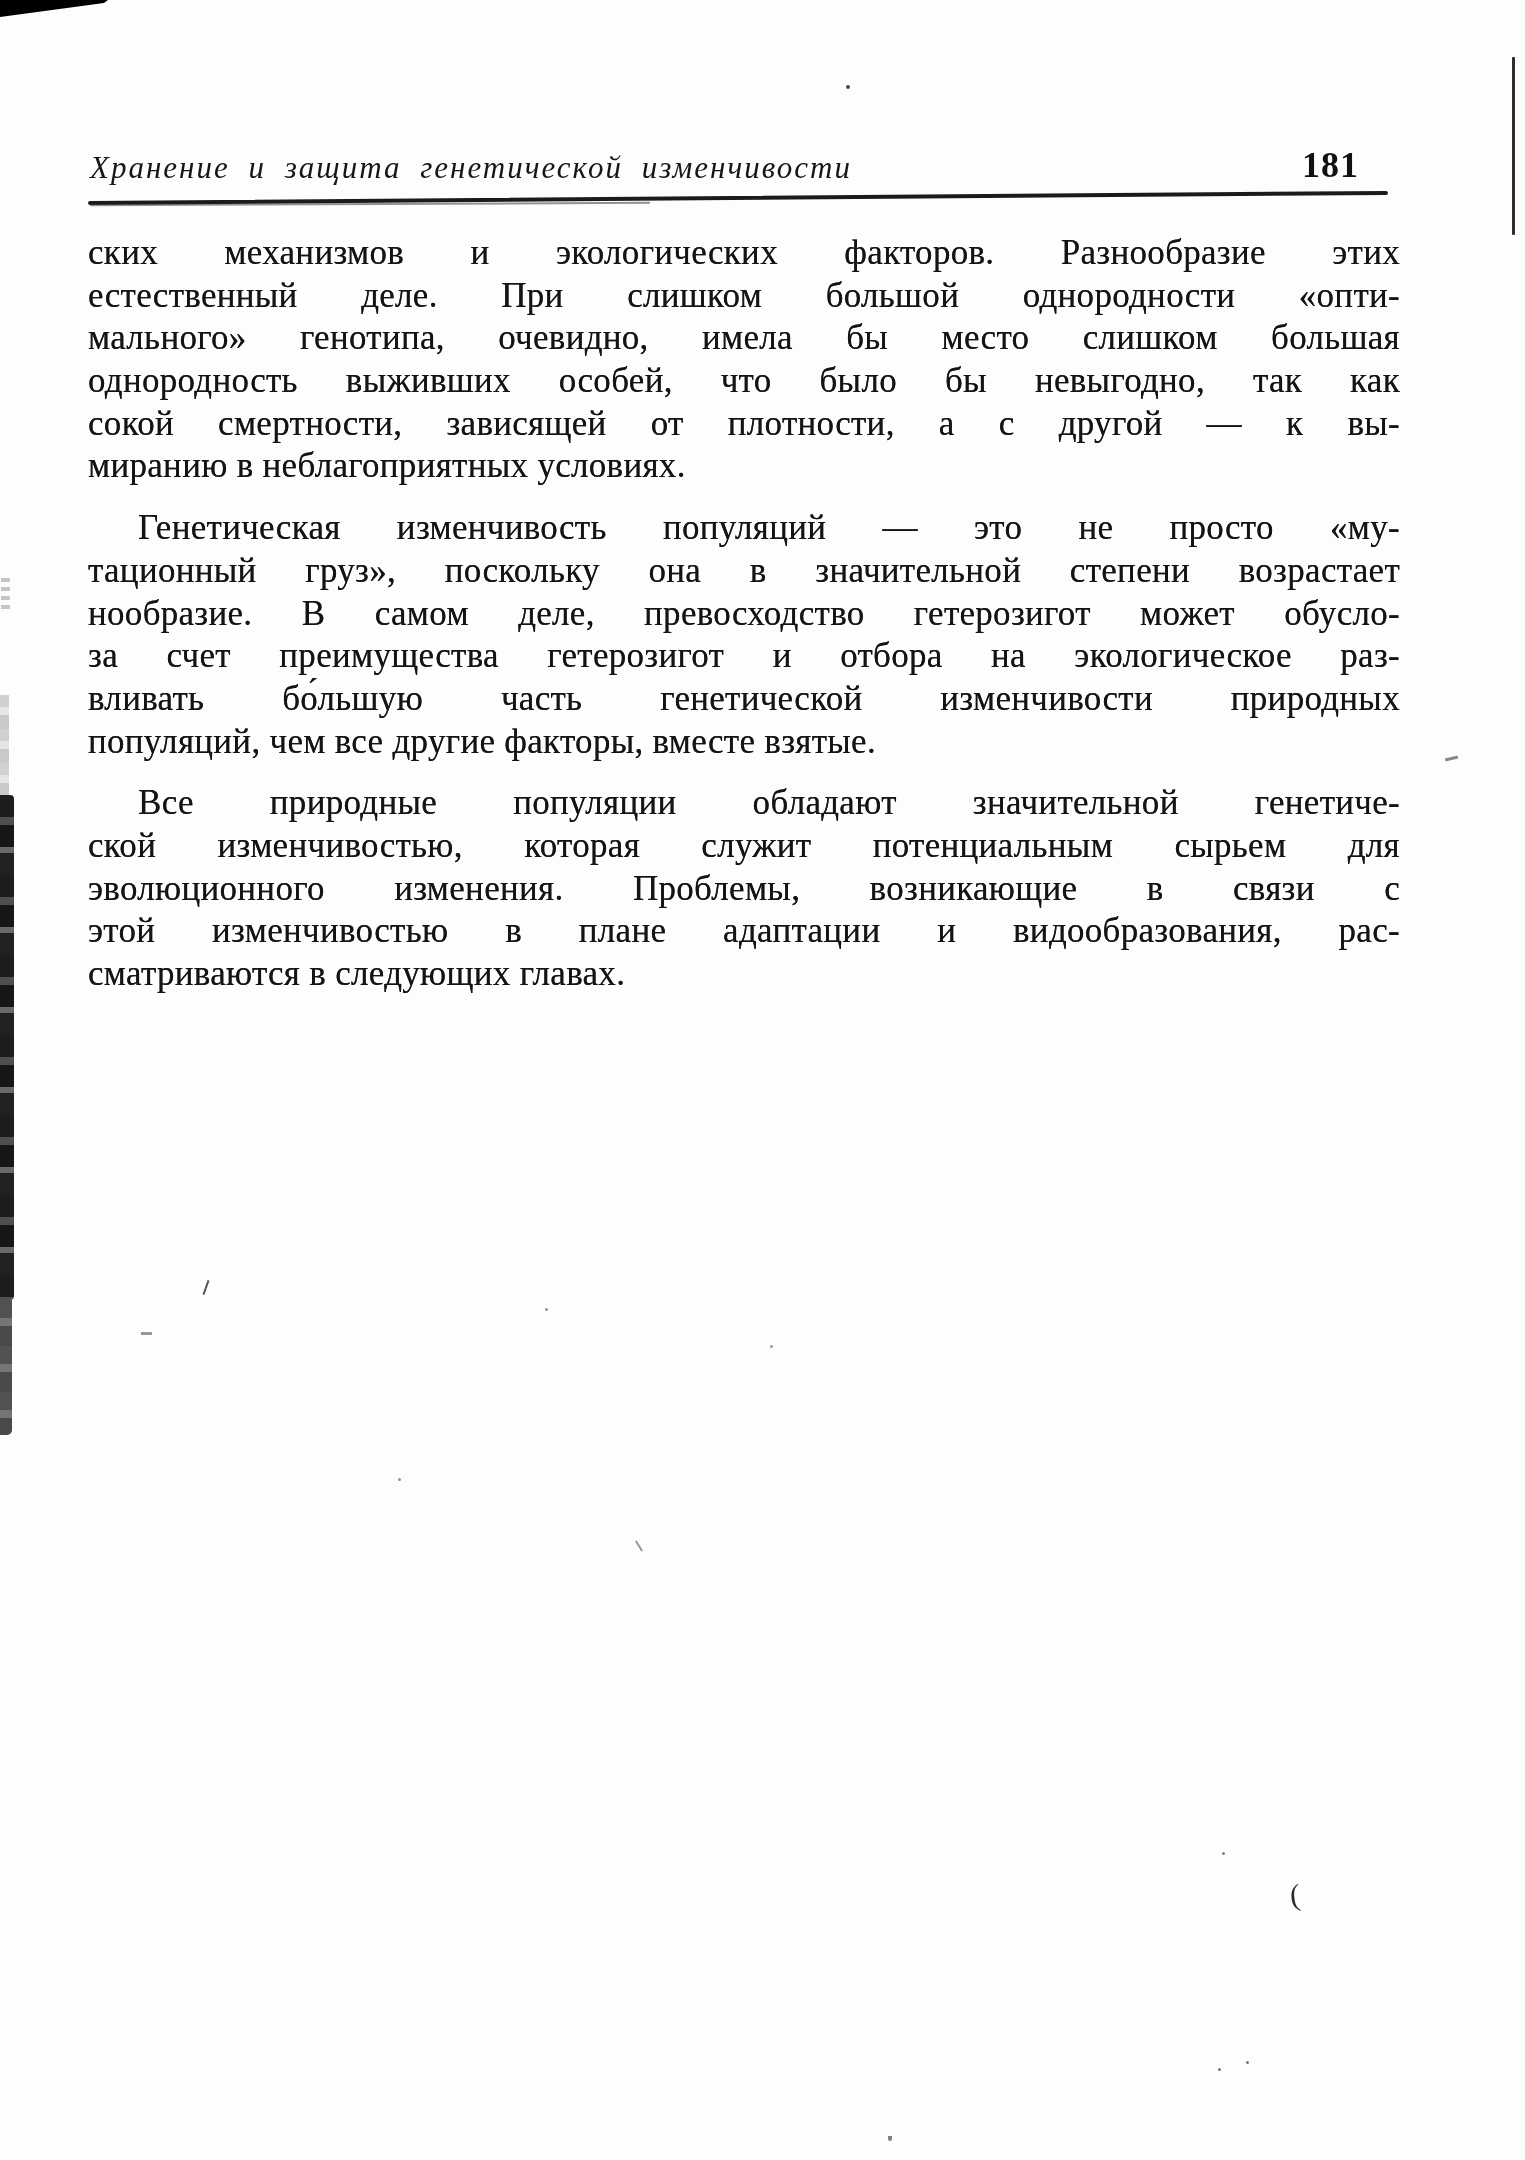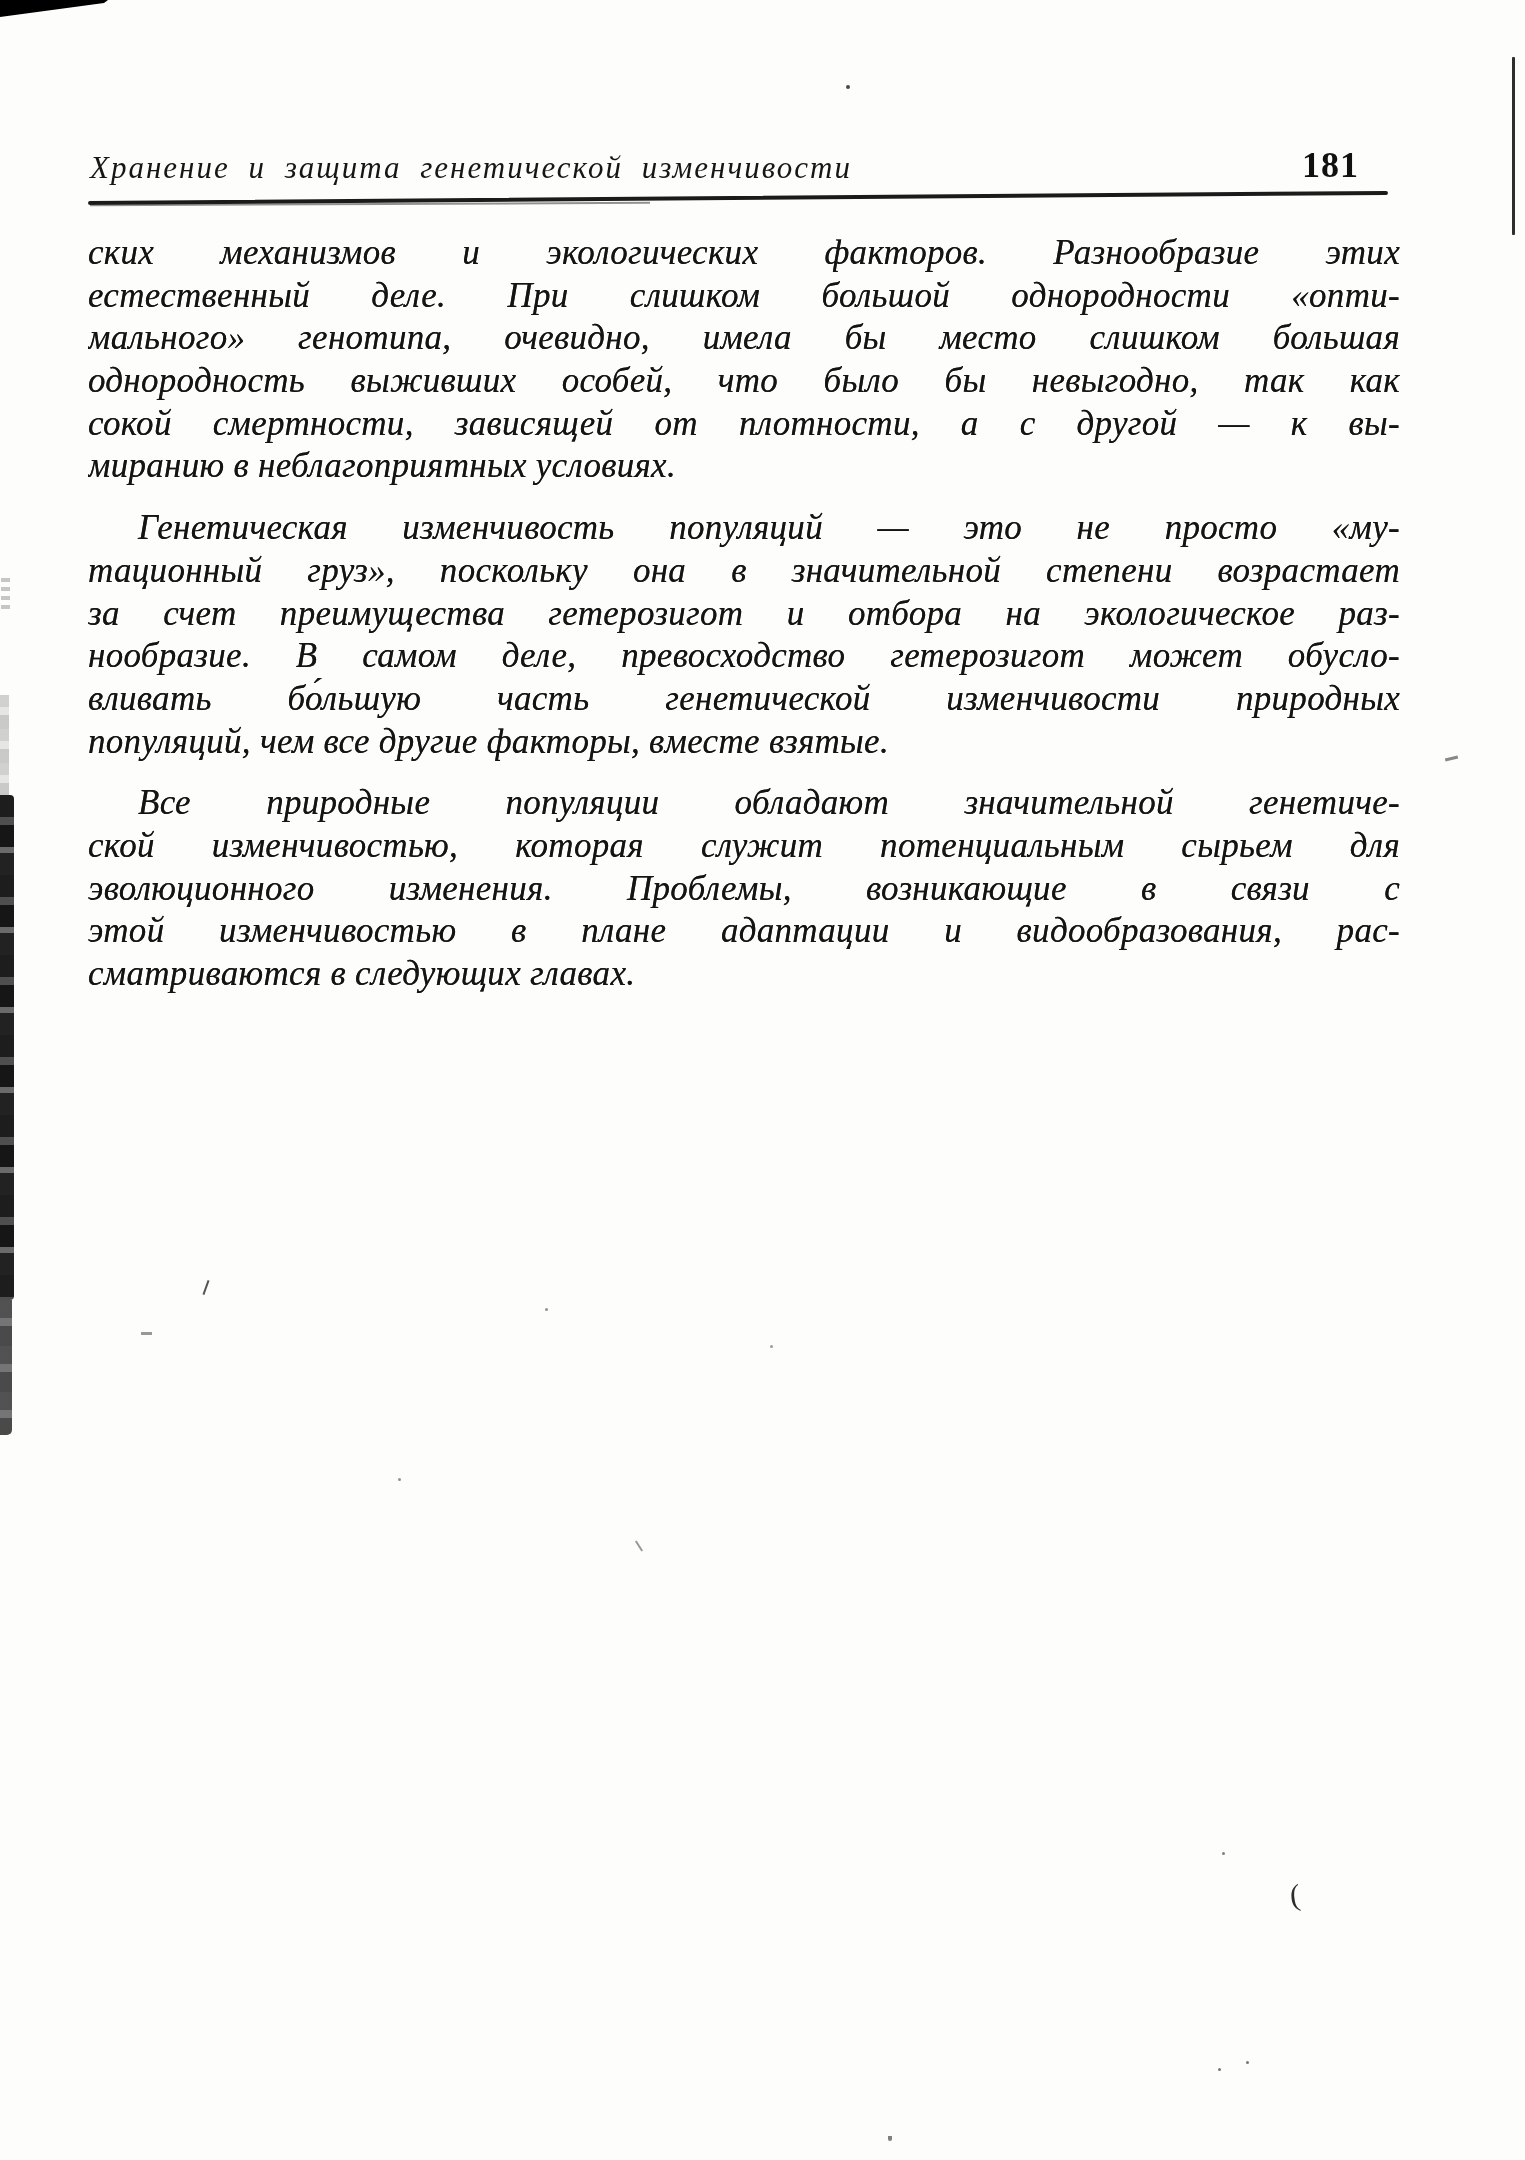--- a/index.html
+++ b/index.html
@@ -62,21 +62,20 @@
     letter-spacing: 0.3px;
     color: #141414;
     text-shadow: 0 0 0.5px rgba(20,20,20,0.85);
   }
   .line {
     text-align: justify;
     text-align-last: justify;
     height: 42.7px;
     overflow: hidden;
     white-space: normal;
-    font-style: italic;
   }
   .line.indent { padding-left: 50px; margin-top: 19px; }
   .line.para-end { text-align-last: left; }
 
   
   .corner-wedge {
     position: absolute; left: 0; top: 0;
     width: 108px; height: 17px;
     background: #000;
     clip-path: polygon(0 0, 108px 0, 104px 3px, 0 17px);
@@ -166,22 +165,22 @@
   <div class="body-text">
     <div class="line">ских механизмов и экологических факторов. Разнообразие этих</div>
     <div class="line">естественный деле. При слишком большой однородности «опти-</div>
     <div class="line">мального» генотипа, очевидно, имела бы место слишком большая</div>
     <div class="line">однородность выживших особей, что было бы невыгодно, так как</div>
     <div class="line">сокой смертности, зависящей от плотности, а с другой — к вы-</div>
     <div class="line para-end">миранию в неблагоприятных условиях.</div>
 
     <div class="line indent">Генетическая изменчивость популяций — это не просто «му-</div>
     <div class="line">тационный груз», поскольку она в значительной степени возрастает</div>
+    <div class="line">нообразие. В самом деле, превосходство гетерозигот может обусло-</div>
     <div class="line">за счет преимущества гетерозигот и отбора на экологическое раз-</div>
-    <div class="line">нообразие. В самом деле, превосходство гетерозигот может обусло-</div>
     <div class="line">вливать бо́льшую часть генетической изменчивости природных</div>
     <div class="line para-end">популяций, чем все другие факторы, вместе взятые.</div>
 
     <div class="line indent">Все природные популяции обладают значительной генетиче-</div>
     <div class="line">ской изменчивостью, которая служит потенциальным сырьем для</div>
     <div class="line">эволюционного изменения. Проблемы, возникающие в связи с</div>
     <div class="line">этой изменчивостью в плане адаптации и видообразования, рас-</div>
     <div class="line para-end">сматриваются в следующих главах.</div>
   </div>
 

